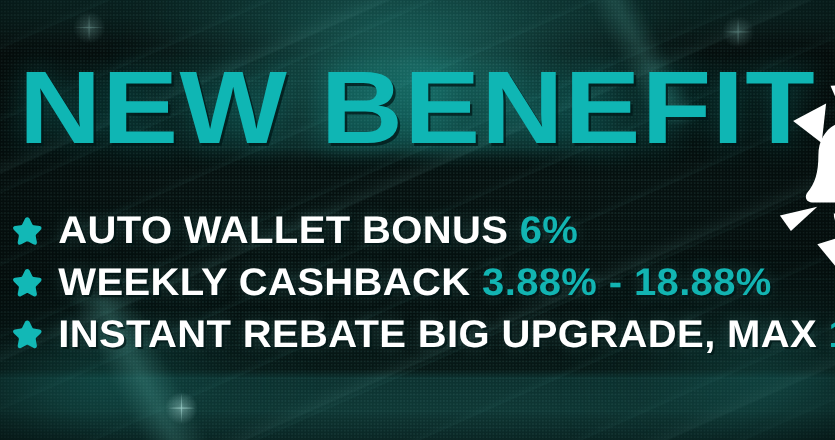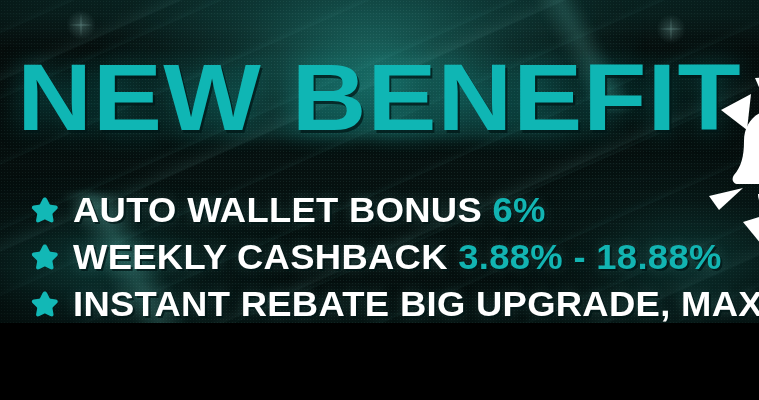--- a/index.html
+++ b/index.html
@@ -4,21 +4,21 @@
 <style>
   html,body{margin:0;padding:0;background:#000;}
   body{
     font-family:"Liberation Sans", sans-serif;
     -webkit-font-smoothing:antialiased;
   }
 
   #banner{
     position:relative;
     width:759px;
-    height:323px;
+    height:400px;
     overflow:hidden;
     background:#14532d;
   }
 
   
   .bg-base{
     position:absolute; inset:0;
     background:
       linear-gradient(180deg,
         #0b2a28 0px,
@@ -168,21 +168,20 @@
     position:absolute;
     left:0; top:186px;
     width:759px;
   }
   .bullet{
     position:relative;
     height:47px;
     display:flex;
     align-items:center;
     white-space:nowrap;
-    margin-left:20px;
   }
   .star{
     flex:0 0 auto;
     width:30px;height:30px;
     margin-left:10px;
     margin-right:13px;
     display:block;
   }
   .btext{
     font-family:"Liberation Sans", sans-serif;

